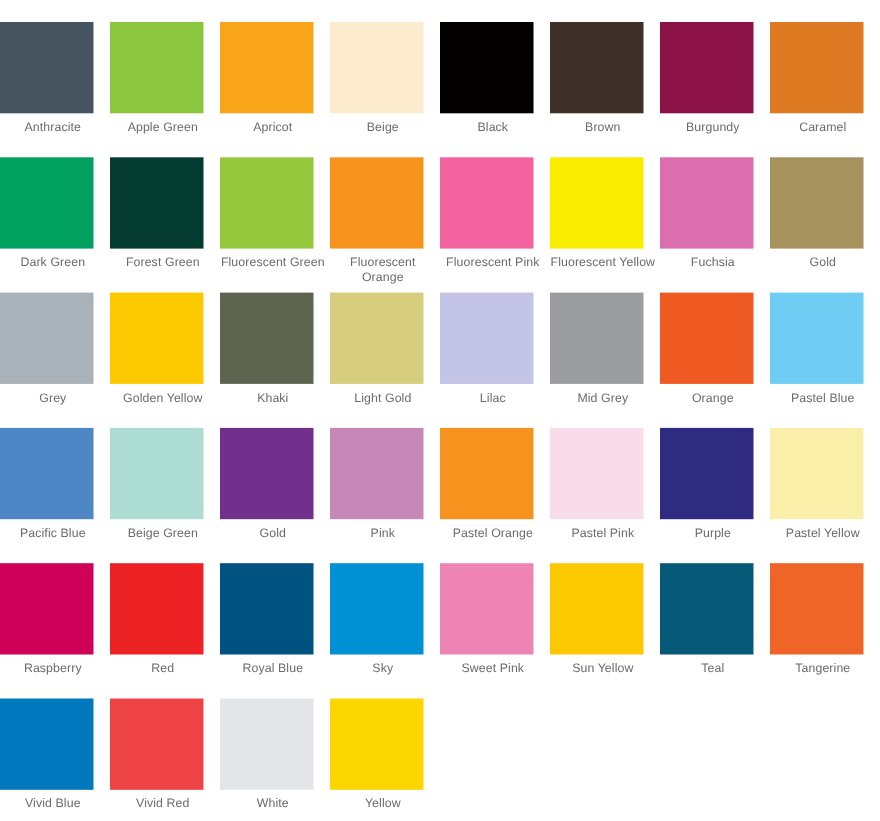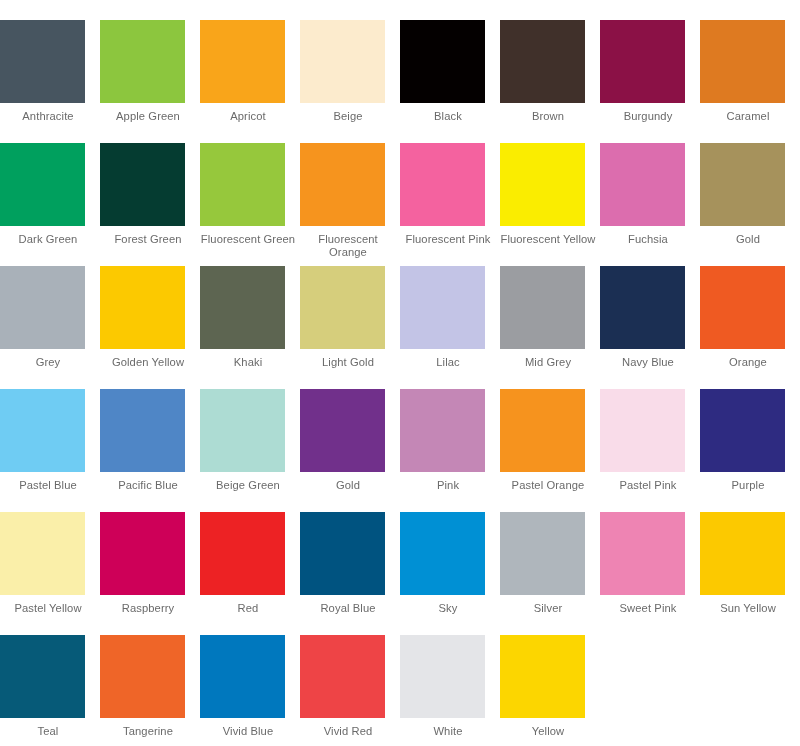--- a/index.html
+++ b/index.html
@@ -136,24 +136,20 @@
     </div>
     <div class="swatch-cell">
       <div class="swatch-chip" style="background-color: rgb(195, 196, 230);"></div>
       <div class="swatch-label">Lilac</div>
     </div>
     <div class="swatch-cell">
       <div class="swatch-chip" style="background-color: rgb(155, 157, 161);"></div>
       <div class="swatch-label">Mid Grey</div>
     </div>
     <div class="swatch-cell">
-      <div class="swatch-chip" style="background-color: rgb(27, 47, 83);"></div>
-      <div class="swatch-label">Navy Blue</div>
-    </div>
-    <div class="swatch-cell">
       <div class="swatch-chip" style="background-color: rgb(239, 90, 34);"></div>
       <div class="swatch-label">Orange</div>
     </div>
     <div class="swatch-cell">
       <div class="swatch-chip" style="background-color: rgb(111, 204, 243);"></div>
       <div class="swatch-label">Pastel Blue</div>
     </div>
     <div class="swatch-cell">
       <div class="swatch-chip" style="background-color: rgb(79, 134, 198);"></div>
       <div class="swatch-label">Pacific Blue</div>
@@ -194,24 +190,20 @@
       <div class="swatch-chip" style="background-color: rgb(237, 34, 36);"></div>
       <div class="swatch-label">Red</div>
     </div>
     <div class="swatch-cell">
       <div class="swatch-chip" style="background-color: rgb(0, 83, 128);"></div>
       <div class="swatch-label">Royal Blue</div>
     </div>
     <div class="swatch-cell">
       <div class="swatch-chip" style="background-color: rgb(0, 144, 212);"></div>
       <div class="swatch-label">Sky</div>
-    </div>
-    <div class="swatch-cell">
-      <div class="swatch-chip" style="background-color: rgb(175, 182, 188);"></div>
-      <div class="swatch-label">Silver</div>
     </div>
     <div class="swatch-cell">
       <div class="swatch-chip" style="background-color: rgb(238, 132, 179);"></div>
       <div class="swatch-label">Sweet Pink</div>
     </div>
     <div class="swatch-cell">
       <div class="swatch-chip" style="background-color: rgb(252, 201, 0);"></div>
       <div class="swatch-label">Sun Yellow</div>
     </div>
     <div class="swatch-cell">

